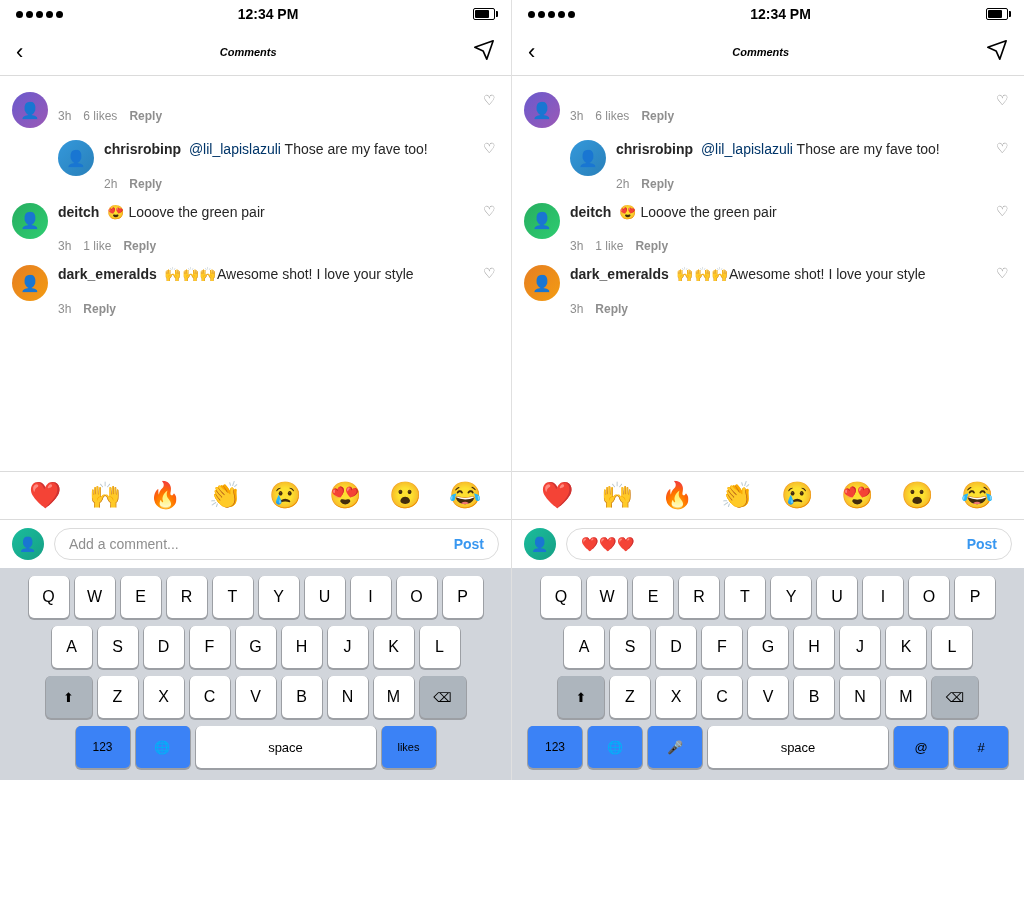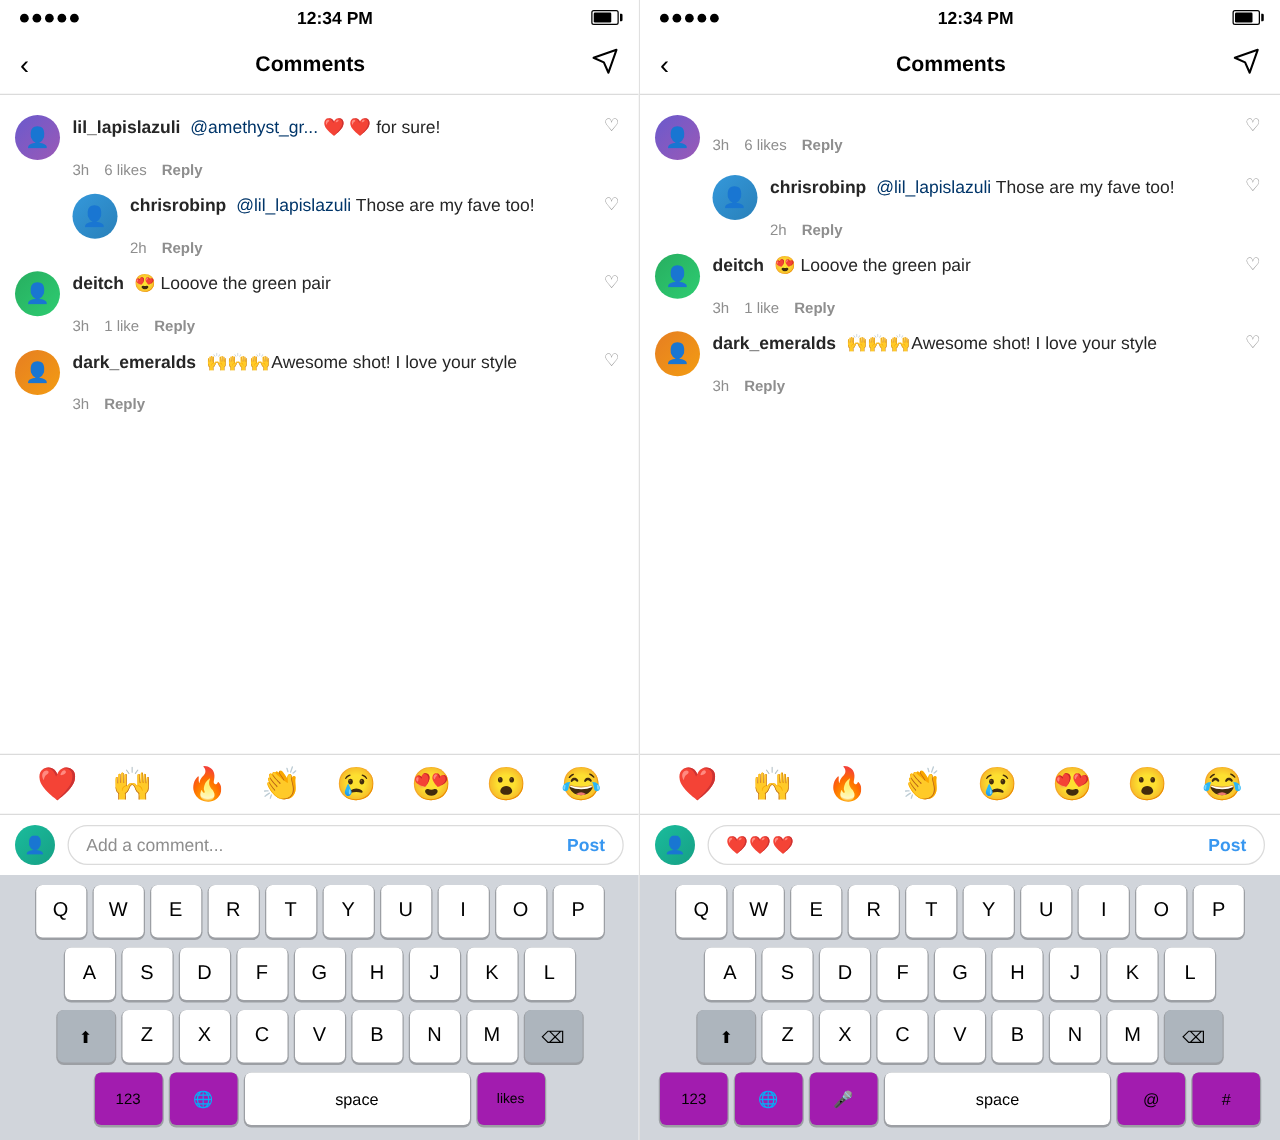--- a/index.html
+++ b/index.html
@@ -6,21 +6,21 @@
     body {
       font-family: -apple-system, BlinkMacSystemFont, 'Helvetica Neue', sans-serif;
       background: #fff;
       display: flex;
       width: 1024px;
       height: 912px;
       overflow: hidden;
     }
     .phone-panel {
       width: 512px;
-      height: 912px;
+      height: 780px;
       display: flex;
       flex-direction: column;
       border-right: 1px solid #e0e0e0;
       background: #fff;
       overflow: hidden;
     }
     .status-bar {
       display: flex;
       justify-content: space-between;
       align-items: center;
@@ -42,21 +42,21 @@
       content: ''; position: absolute; right: -4px; top: 50%; transform: translateY(-50%);
       width: 2px; height: 6px; background: #000; border-radius: 0 1px 1px 0;
     }
     .battery-fill { background: #000; height: 100%; width: 80%; border-radius: 1px; }
 
     .nav-bar {
       display: flex; align-items: center; justify-content: space-between;
       padding: 8px 16px; border-bottom: 1px solid #dbdbdb; background: #fff;
       height: 48px;
     }
-    .nav-title { font-size: 17px; font-weight: 700; }
+    .nav-title { font-size: 11px; font-weight: 700; font-style: italic; }
     .nav-back { font-size: 22px; color: #000; cursor: pointer; }
     .nav-send { color: #000; cursor: pointer; }
 
     .comments-list { flex: 1; overflow-y: auto; padding: 10px 0; }
     .comment-item {
       display: flex; align-items: flex-start; padding: 6px 12px; gap: 10px;
     }
     .avatar {
       width: 36px; height: 36px; border-radius: 50%; background: #ccc;
       flex-shrink: 0; overflow: hidden;
@@ -102,21 +102,21 @@
       display: flex; justify-content: center; gap: 6px; margin-bottom: 8px;
     }
     .key {
       background: #fff; border-radius: 5px; font-size: 16px; font-weight: 400;
       color: #000; min-width: 32px; height: 42px; display: flex;
       align-items: center; justify-content: center; cursor: pointer;
       box-shadow: 0 1px 0 1px rgba(0,0,0,0.25);
       flex: 1; max-width: 40px;
     }
     .key.special {
-      background: #a21caf; font-size: 13px; color: #000; flex: 1.4; max-width: 54px;
+      background: #3b82f6; font-size: 13px; color: #000; flex: 1.4; max-width: 54px;
     }
     .key.space-key { flex: 4; max-width: 180px; text-align: center; }
     .key.delete-key { background: #adb5bd; max-width: 46px; }
     .key.shift-key { background: #adb5bd; max-width: 46px; }
     .bottom-row { display: flex; justify-content: center; gap: 6px; }
 
     
     .av-purple { background: linear-gradient(135deg, #6a5acd, #9b59b6); }
     .av-blue { background: linear-gradient(135deg, #3498db, #2980b9); }
     .av-green { background: linear-gradient(135deg, #27ae60, #2ecc71); }
@@ -159,25 +159,20 @@
     </span>
   </div>
 
   <div class="comments-list">
 
     <div class="comment-item">
       <div class="avatar av-purple">
         <div class="av-person">👤</div>
       </div>
       <div class="comment-body">
-        <div class="comment-text">
-          <span class="comment-username">lil_lapislazuli</span>
-          <span class="comment-mention">@amethyst_gr...</span>
-          ❤️ ❤️ for sure!
-        </div>
         <div class="comment-meta">
           <span class="comment-meta-text">3h</span>
           <span class="comment-meta-text">6 likes</span>
           <span class="comment-reply-btn">Reply</span>
         </div>
       </div>
       <span class="comment-like">♡</span>
     </div>
 
     <div class="comment-item reply-indent">

